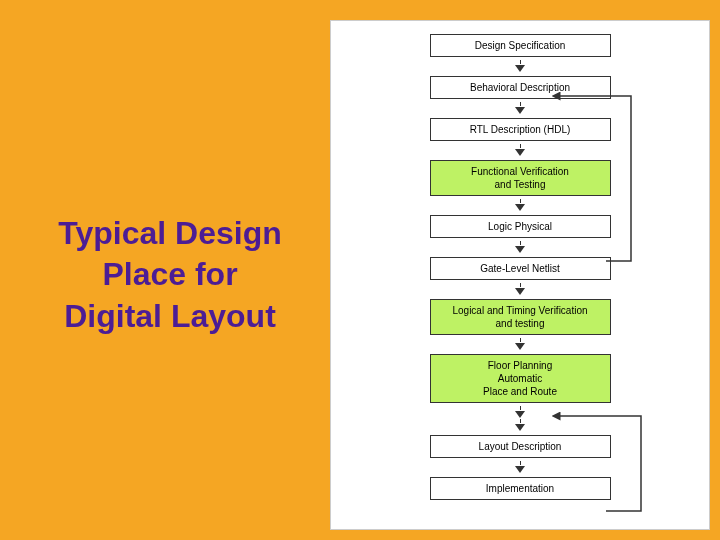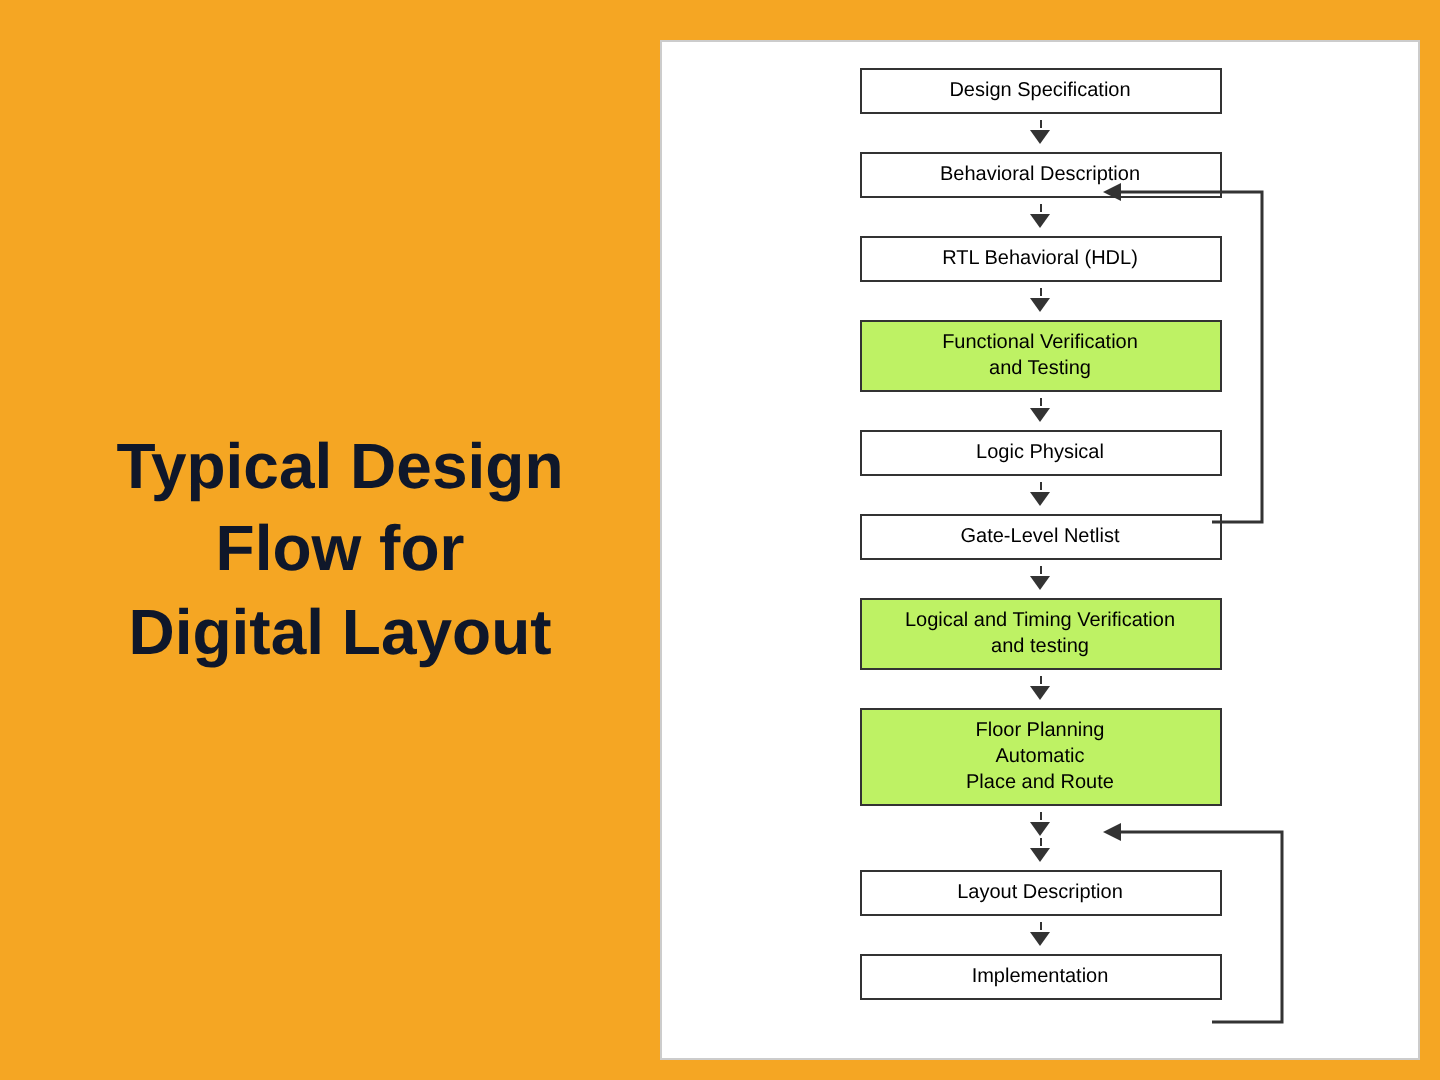--- a/index.html
+++ b/index.html
@@ -23,21 +23,21 @@
       width: 300px;
       display: flex;
       align-items: center;
       justify-content: center;
       padding: 20px;
     }
 
     .left-title {
       font-size: 32px;
       font-weight: bold;
-      color: #0f172a;
+      color: #4c1d95;
       text-align: center;
       line-height: 1.3;
     }
 
     .right-panel {
       flex: 1;
       background: white;
       border: 1px solid #ccc;
       display: flex;
       flex-direction: column;
@@ -93,38 +93,38 @@
       justify-content: center;
     }
   </style>
 </head>
 <body>
 
 <div class="main-content">
   <div class="left-panel">
     <div class="left-title">
       <span>Typical Design</span><br>
-      <span>Flow for</span><br>
+      <span>Place for</span><br>
       <span>Digital Layout</span>
     </div>
   </div>
 
   <div class="right-panel">
     <div class="chart-wrapper">
       <div class="flow-chart">
 
         <div class="flow-box">Design Specification</div>
         <div class="arrow-line"></div>
         <div class="arrow-down"></div>
 
         <div class="flow-box">Behavioral Description</div>
         <div class="arrow-line"></div>
         <div class="arrow-down"></div>
 
-        <div class="flow-box">RTL Behavioral (HDL)</div>
+        <div class="flow-box">RTL Description (HDL)</div>
         <div class="arrow-line"></div>
         <div class="arrow-down"></div>
 
         <div class="flow-box shaded">Functional Verification<br>and Testing</div>
         <div class="arrow-line"></div>
         <div class="arrow-down"></div>
 
         <div class="flow-box">Logic Physical</div>
         <div class="arrow-line"></div>
         <div class="arrow-down"></div>

